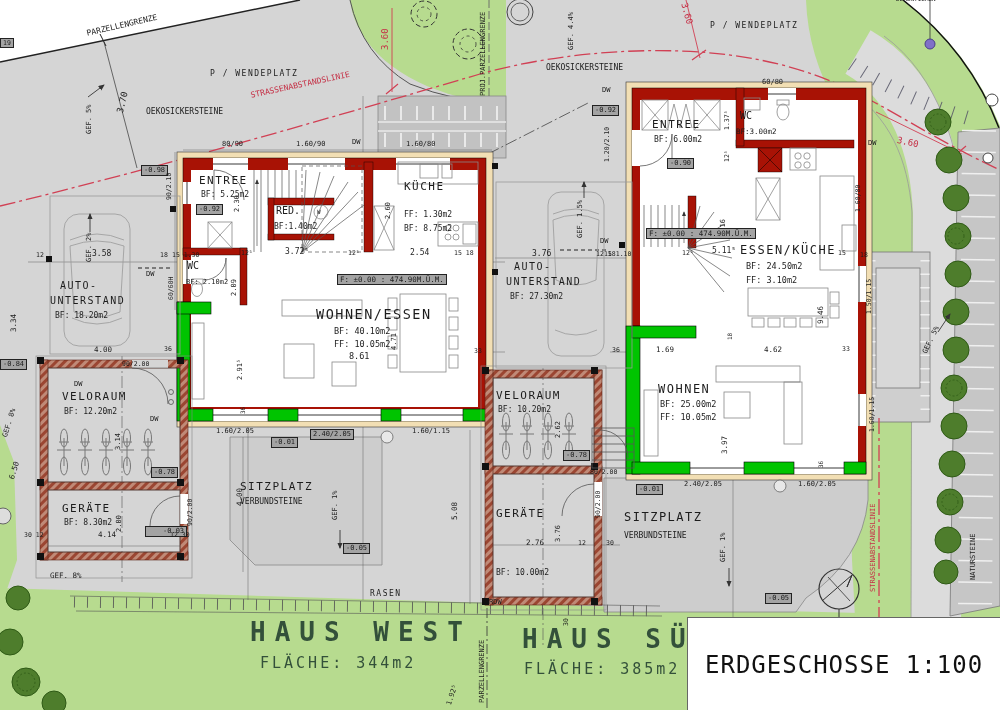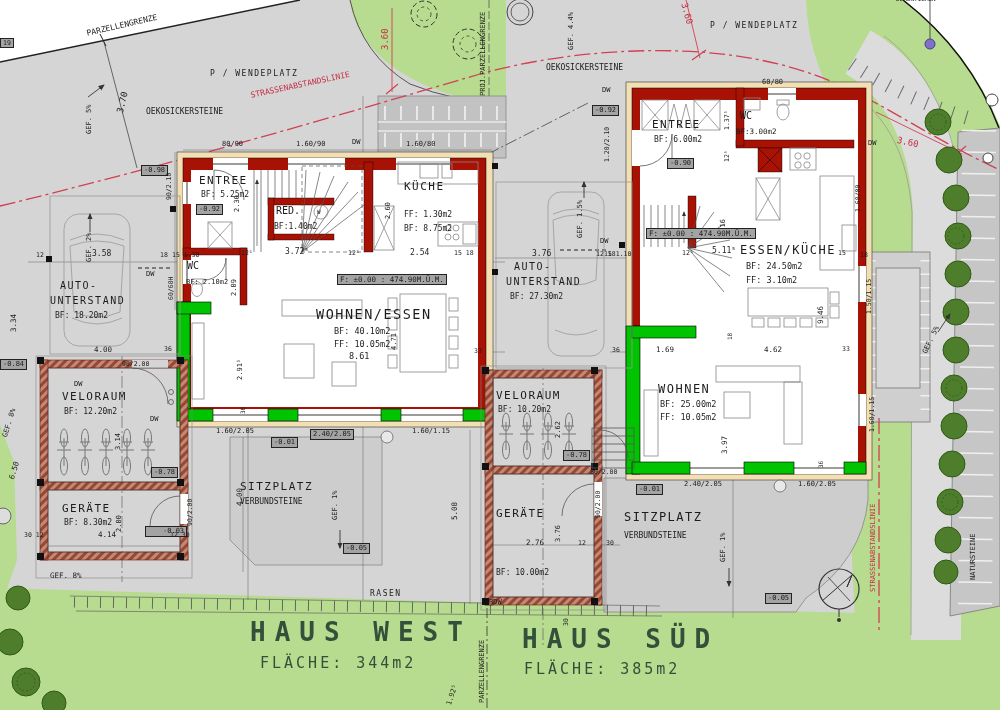--- a/index.html
+++ b/index.html
@@ -619,14 +619,17 @@
       <span class="ann s7" style="left: 479px; top: 703px; transform: rotate(-90deg);">PARZELLENGRENZE</span>
       <span class="ann s7" style="left: 446px; top: 704px; transform: rotate(-72deg);">1.92⁵</span>
     </div>
 
 <div class="bigtitle" style="left:250px;top:617px;">HAUS WEST</div>
 <div class="subtitle" style="left:260px;top:654px;">FLÄCHE: 344m2</div>
 <div class="bigtitle" style="left:522px;top:624px;">HAUS SÜD</div>
 <div class="subtitle" style="left:524px;top:660px;">FLÄCHE: 385m2</div>
 
 
-
+<div id="title-block">
+  <div class="tb-text">ERDGESCHOSSE 1:100</div>
 </div>
 
+</div>
+
 </body></html>

